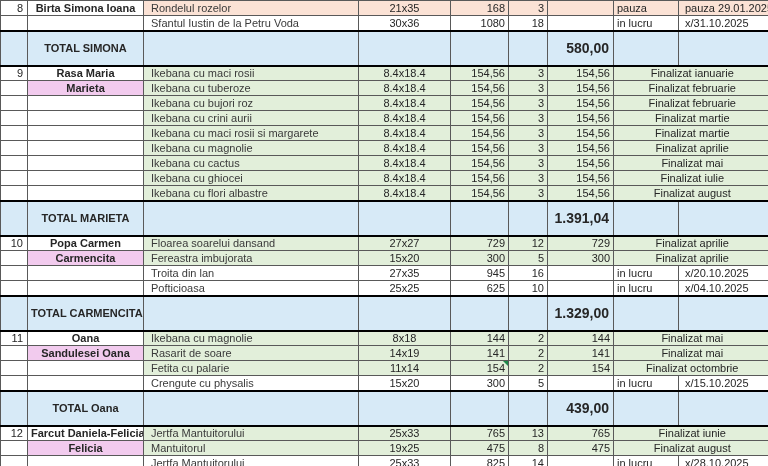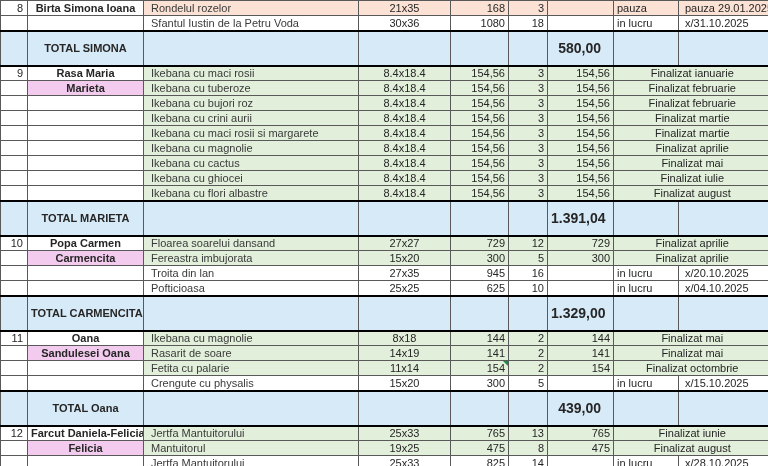--- a/index.html
+++ b/index.html
@@ -31,21 +31,21 @@
   .cell-title{text-align:left;color:#3a3a3a;padding-left:7px;}
   .cell-dim{text-align:center;margin-left:44px;}
   .cell-price,.cell-count,.cell-value{text-align:right;}
   .cell-status{text-align:left;}
   .cell-status.merged{text-align:center;}
   .cell-date{text-align:left;}
   .bg-paused{background:var(--paused-bg);}
   .bg-done{background:var(--done-bg);}
   .bg-progress{background:#ffffff;}
   .total-label{text-align:center;}
-  .total-value{text-align:right;font-size:14px;padding-right:12px;}
+  .total-value{text-align:right;font-size:14px;padding-right:4px;}
   .has-comment::after{
     content:'';position:absolute;top:0;right:0;width:0;height:0;
     border-top:5px solid var(--marker-color);
     border-left:5px solid transparent;
   }
 </style>
 </head>
 <body>
 
 <table>

